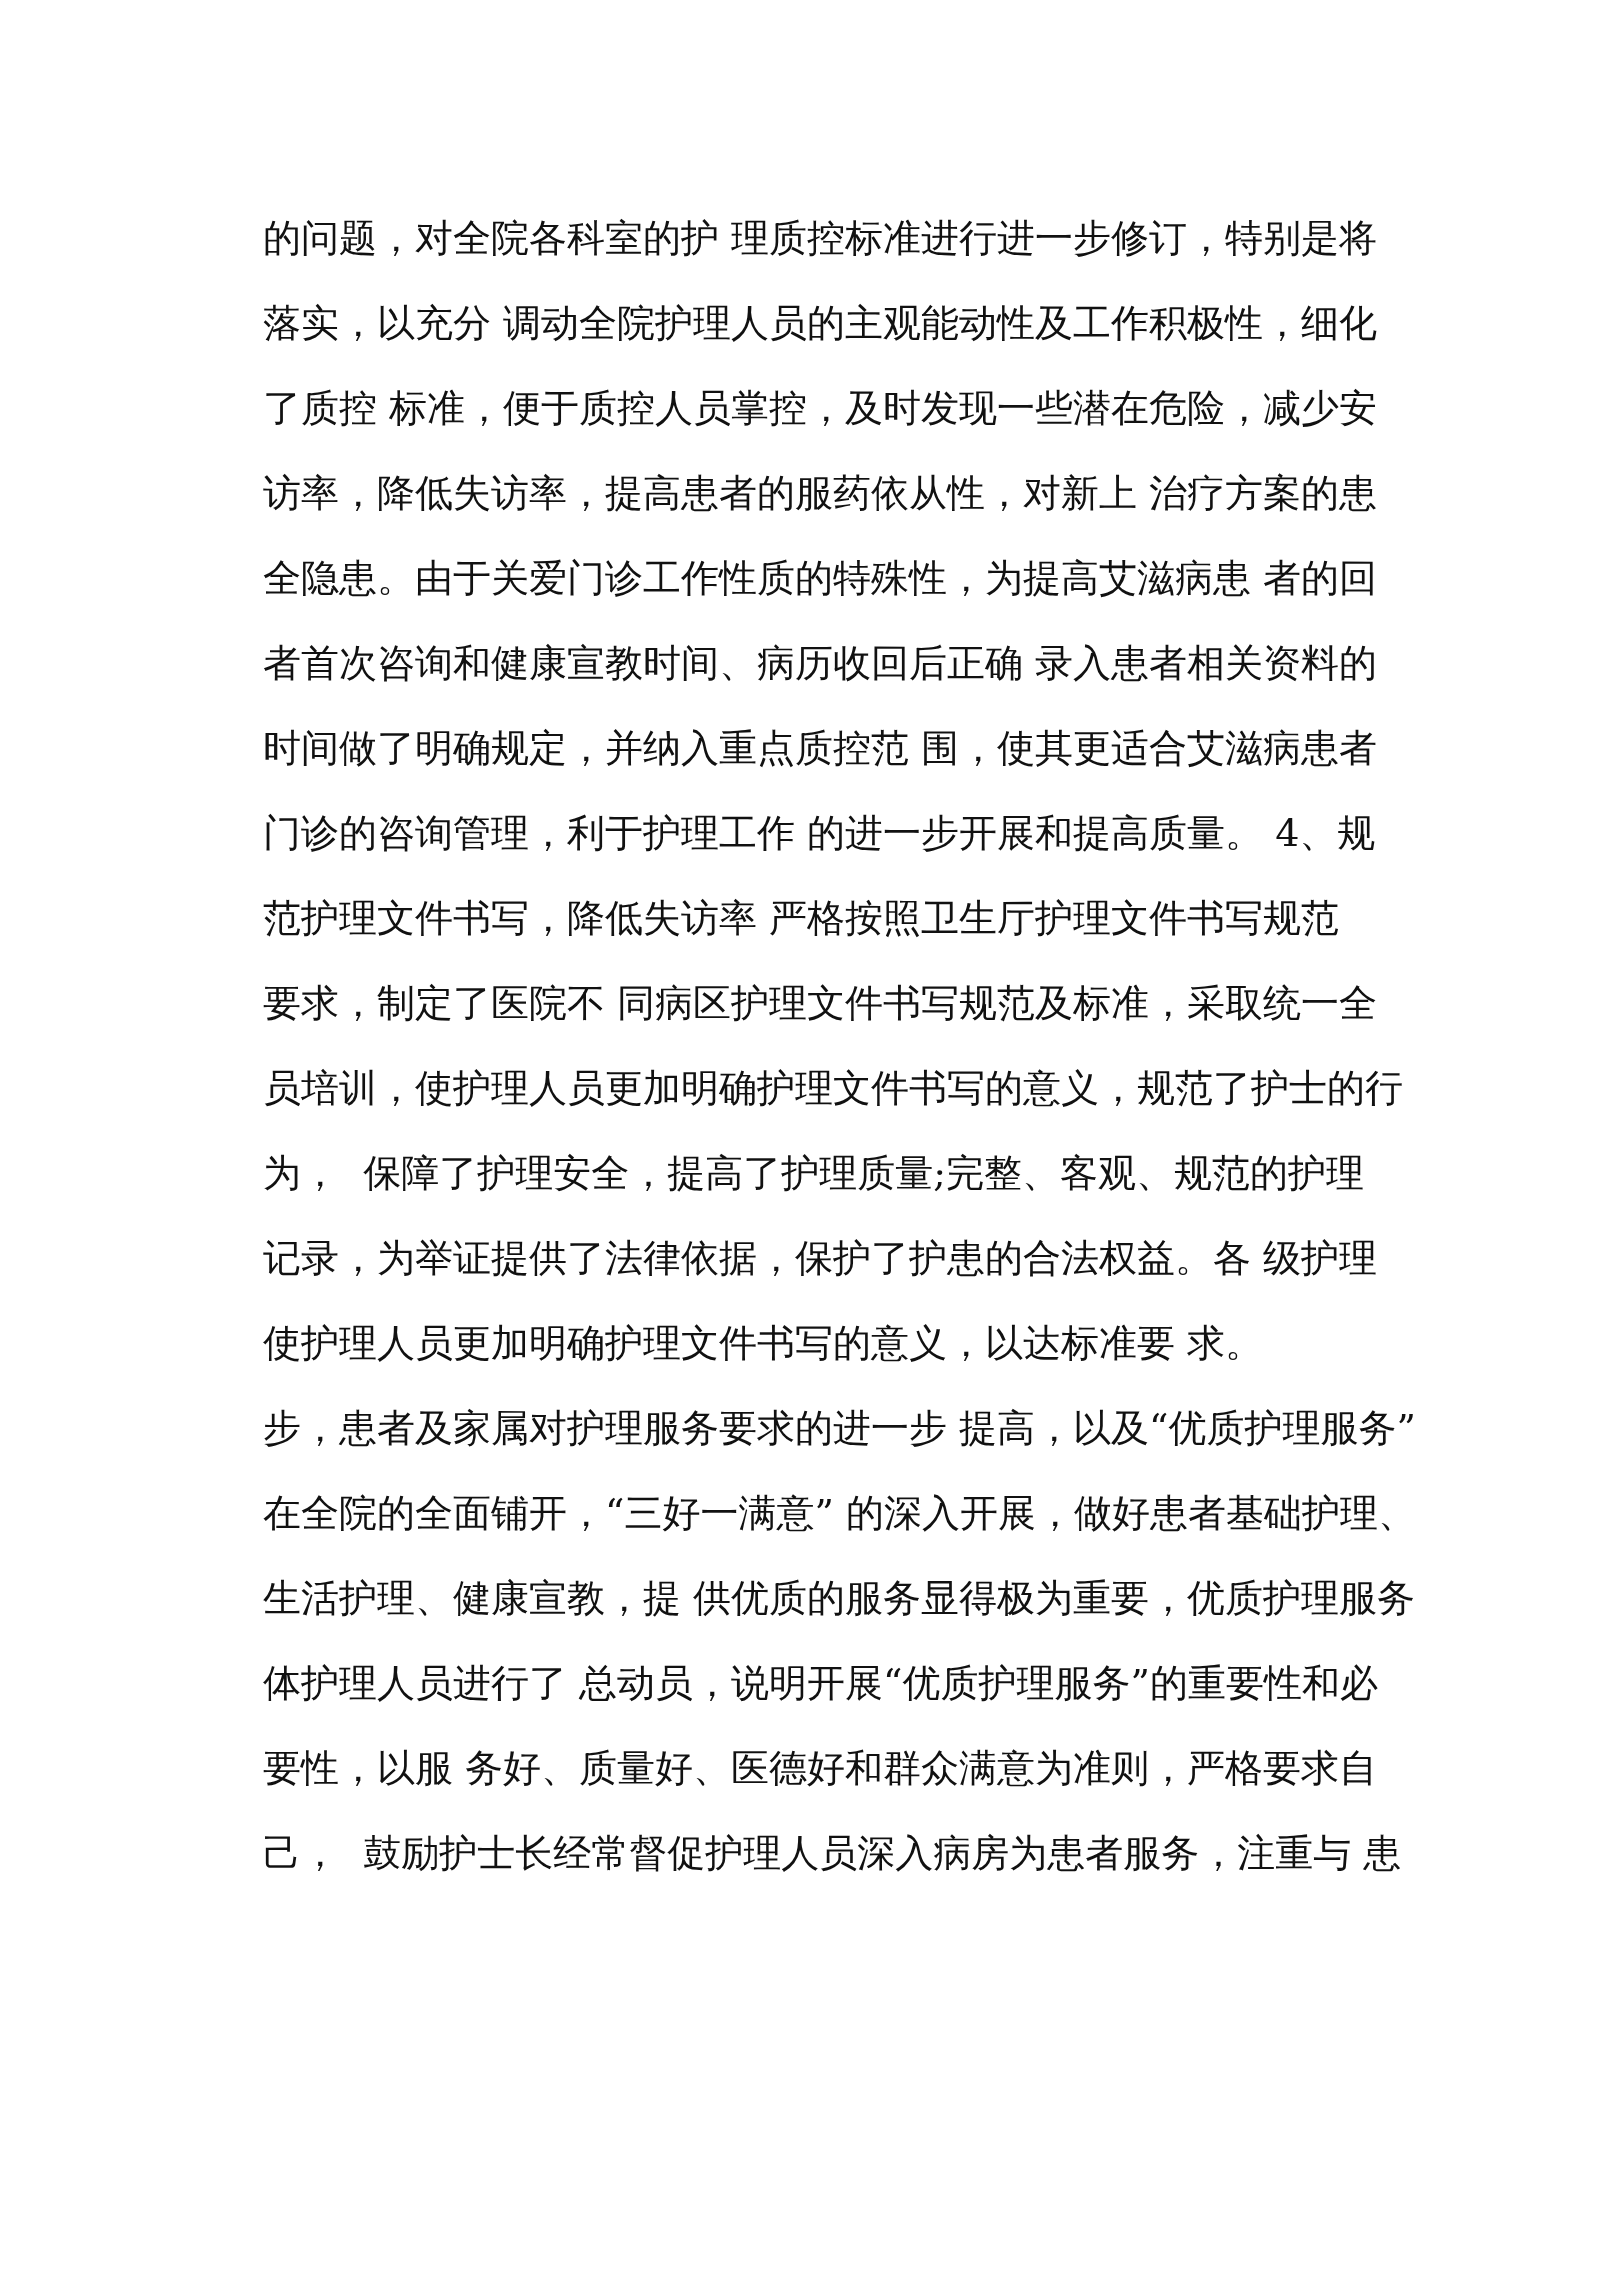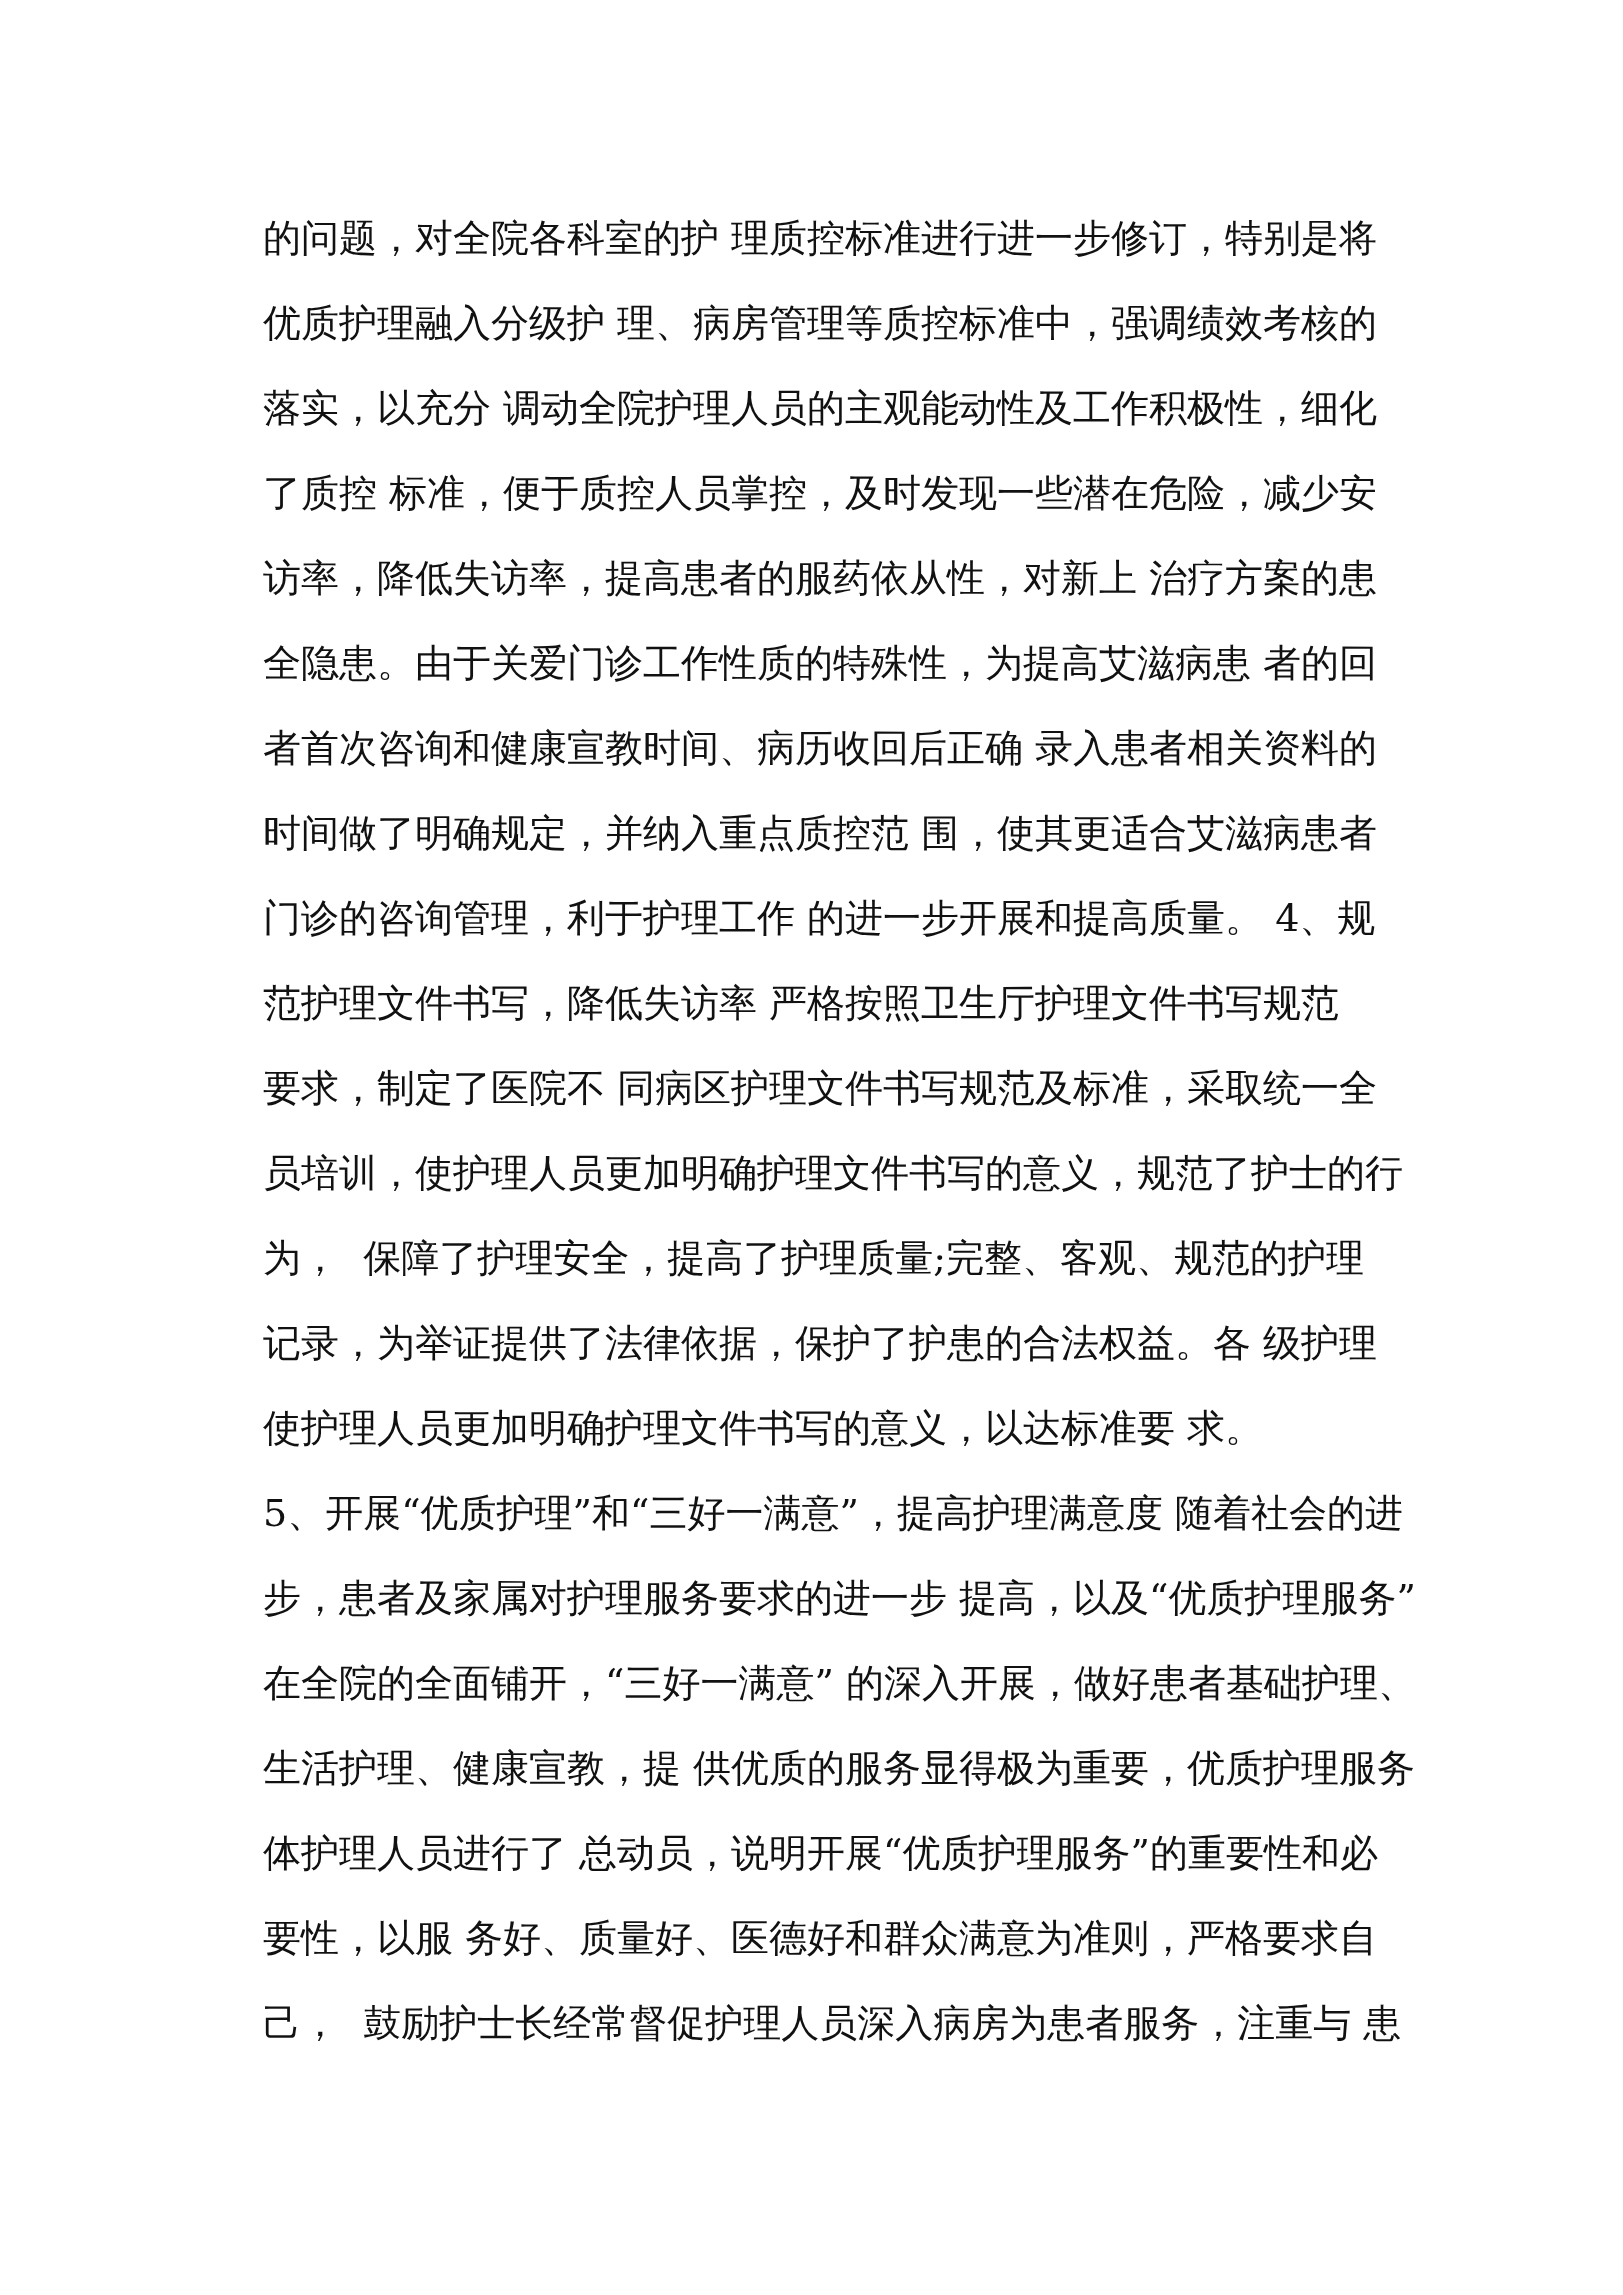--- a/index.html
+++ b/index.html
@@ -37,35 +37,33 @@
       white-space: pre;
       letter-spacing: 0px;
     }
   </style>
 </head>
 <body>
 
 <div class="page">
   <div class="text-block">
     <span class="line">的问题，对全院各科室的护 理质控标准进行进一步修订，特别是将</span>
-    <span class="line">优质护理融入分级护 理、病房管理等质控标准中，强调绩效考核的</span>
     <span class="line">落实，以充分 调动全院护理人员的主观能动性及工作积极性，细化</span>
     <span class="line">了质控 标准，便于质控人员掌控，及时发现一些潜在危险，减少安</span>
     <span class="line">访率，降低失访率，提高患者的服药依从性，对新上 治疗方案的患</span>
     <span class="line">全隐患。由于关爱门诊工作性质的特殊性，为提高艾滋病患 者的回</span>
     <span class="line">者首次咨询和健康宣教时间、病历收回后正确 录入患者相关资料的</span>
     <span class="line">时间做了明确规定，并纳入重点质控范 围，使其更适合艾滋病患者</span>
     <span class="line">门诊的咨询管理，利于护理工作 的进一步开展和提高质量。 4、规</span>
     <span class="line">范护理文件书写，降低失访率 严格按照卫生厅护理文件书写规范</span>
     <span class="line">要求，制定了医院不 同病区护理文件书写规范及标准，采取统一全</span>
     <span class="line">员培训，使护理人员更加明确护理文件书写的意义，规范了护士的行</span>
     <span class="line">为，  保障了护理安全，提高了护理质量;完整、客观、规范的护理</span>
     <span class="line">记录，为举证提供了法律依据，保护了护患的合法权益。各 级护理</span>
     <span class="line">使护理人员更加明确护理文件书写的意义，以达标准要 求。</span>
-    <span class="line">5、开展“优质护理”和“三好一满意”，提高护理满意度 随着社会的进</span>
     <span class="line">步，患者及家属对护理服务要求的进一步 提高，以及“优质护理服务”</span>
     <span class="line">在全院的全面铺开，“三好一满意” 的深入开展，做好患者基础护理、</span>
     <span class="line">生活护理、健康宣教，提 供优质的服务显得极为重要，优质护理服务</span>
     <span class="line">体护理人员进行了 总动员，说明开展“优质护理服务”的重要性和必</span>
     <span class="line">要性，以服 务好、质量好、医德好和群众满意为准则，严格要求自</span>
     <span class="line">己，  鼓励护士长经常督促护理人员深入病房为患者服务，注重与 患</span>
   </div>
 </div>
 
 

